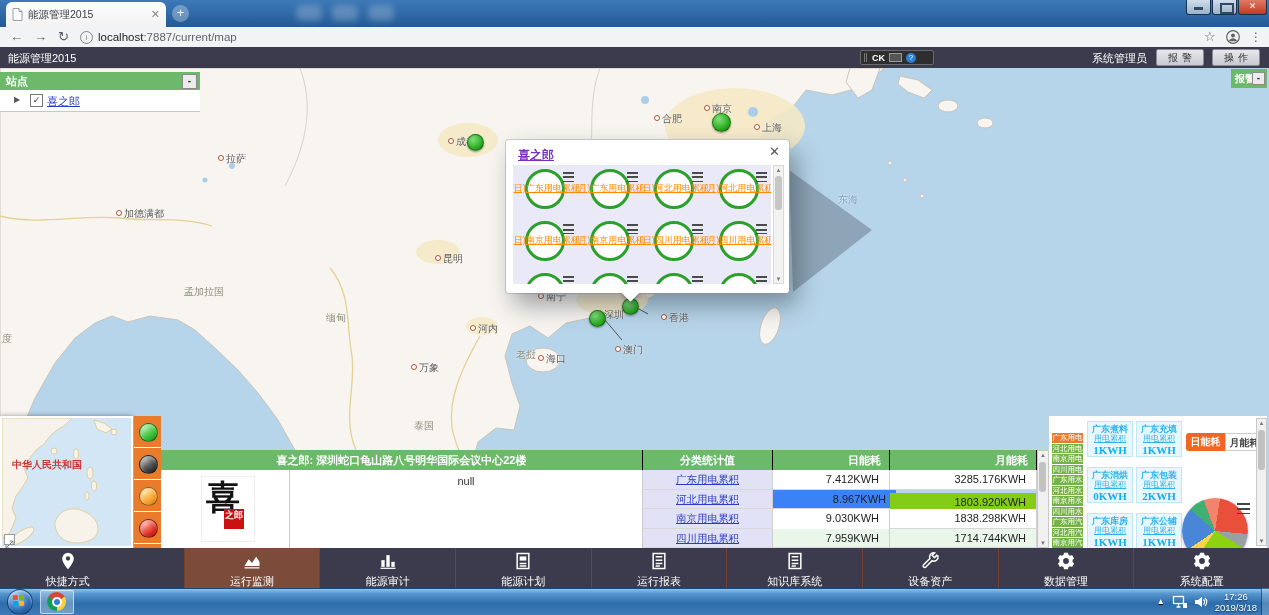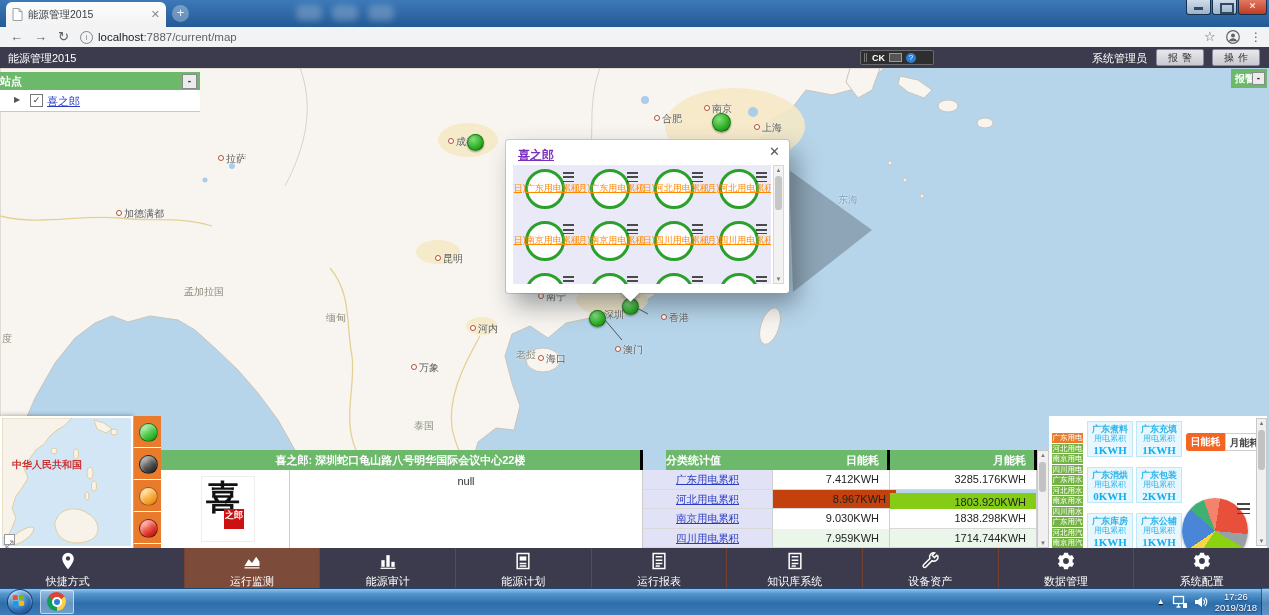--- a/index.html
+++ b/index.html
@@ -37,21 +37,21 @@
   .ime .help{width:10px;height:10px;border-radius:50%;background:#2d7fd4;color:#fff;font-size:8px;
     text-align:center;line-height:10px;}
   .hdr-user{left:1092px;top:51px;font-size:11px;color:#fff;}
   .hdr-btn{top:49px;width:48px;height:17px;background:linear-gradient(#e8e8ec,#c9c9d2);border:1px solid #8a8a9a;
     border-radius:2px;color:#333;font-size:10px;text-align:center;line-height:16px;letter-spacing:4px;
     box-sizing:border-box;padding-left:4px;}
   
   .panel-head{background:#6cb96c;color:#fff;font-weight:bold;font-size:11px;}
   .collapse-btn{position:absolute;width:13px;height:13px;background:#ececec;border:1px solid #8a8a8a;
     color:#333;font-size:10px;text-align:center;line-height:11px;top:2px;right:3px;}
-  .sitepanel-head{left:0;top:72px;width:200px;height:18px;line-height:18px;box-sizing:border-box;}
+  .sitepanel-head{left:0;top:72px;width:200px;height:18px;line-height:18px;padding-left:6px;box-sizing:border-box;}
   .sitepanel-body{left:0;top:90px;width:200px;height:21px;background:#fff;border-bottom:1px solid #c8c8c8;}
   .tree-expander{left:14px;top:95px;font-size:8px;color:#555;}
   .tree-checkbox{left:30px;top:94px;width:11px;height:11px;background:#fff;border:1px solid #777;
     font-size:9px;line-height:10px;text-align:center;color:#333;}
   .tree-link{left:47px;top:94px;font-size:11px;color:#2b3cc4;text-decoration:underline;}
   .alarmpanel{left:1231px;top:69px;width:36px;height:19px;line-height:19px;padding-left:4px;box-sizing:border-box;font-size:10px;}
   .alarmpanel .collapse-btn{width:11px;height:11px;line-height:9px;top:3px;right:2px;}
   
   #map{left:0;top:68px;width:1269px;height:480px;}
   .maplabel{position:absolute;font-size:10px;color:#5a5a5a;white-space:nowrap;text-shadow:0 0 2px #fff;}
@@ -85,21 +85,21 @@
   .minimap{left:0;top:416px;width:133px;height:132px;background:#d2e6f6;border:2px solid #fff;
     box-sizing:border-box;box-shadow:0 0 5px rgba(0,0,0,.4);}
   .minimap-label{left:10px;top:40px;font-size:10px;font-weight:bold;color:#cc3333;}
   .mini-resize{left:2px;top:116px;width:11px;height:11px;background:#fff;border:1px solid #999;box-sizing:border-box;}
   .legendstrip{left:134px;top:416px;width:27px;height:132px;background:#e87b2c;}
   .legend-cell{position:relative;width:27px;height:32px;border-bottom:1.5px solid #fff;box-sizing:border-box;}
   .legend-dot{position:absolute;left:5px;top:7px;width:17px;height:17px;border-radius:50%;
     border:1px solid rgba(0,0,0,.35);box-shadow:inset 2px 3px 4px rgba(255,255,255,.5);}
   
   .tbl-head{top:450px;height:20px;background:#6cb96c;color:#fff;font-weight:bold;font-size:11px;
-    line-height:20px;box-sizing:border-box;border-right:3px solid #000000;}
+    line-height:20px;box-sizing:border-box;border-right:1px solid #000000;}
   .cell{position:absolute;box-sizing:border-box;font-size:11px;line-height:19px;border-right:1px solid #d0d0d0;
     border-bottom:1px solid #d8d8d8;overflow:hidden;}
   .rowname{background:#e2e2f6;text-align:center;}
   .rowname span{color:#2b3cc4;text-decoration:underline;font-size:10.5px;}
   .valcell{text-align:right;padding-right:10px;color:#222;}
   .logo-cell{left:161px;top:470px;width:129px;height:78px;background:#fff;border-right:1px solid #ccc;box-sizing:border-box;}
   .logo-box{position:absolute;left:40px;top:6px;width:52px;height:64px;background:#fff;border:1px solid #eee;}
   .logo-xi{position:absolute;left:4px;top:-2px;font-family:"Liberation Serif","DejaVu Serif",serif;
     font-weight:bold;font-size:34px;color:#111;}
   .logo-red{position:absolute;left:22px;top:32px;width:20px;height:20px;background:#cc1111;color:#fff;
@@ -109,21 +109,21 @@
   .vscroll{background:#f0f0f0;border:1px solid #c8c8c8;box-sizing:border-box;}
   .vthumb{position:absolute;left:1px;width:7px;background:#c2c2c2;border-radius:3px;}
   
   .rightpanel{left:1049px;top:416px;width:218px;height:132px;background:#fff;}
   .cat-item{width:31px;height:9.5px;margin-bottom:1px;background:#74b344;color:#fff;font-size:7.5px;
     line-height:9.5px;text-align:center;white-space:nowrap;overflow:hidden;}
   .cat-item.active{background:#e87b2c;}
   .tile{position:absolute;width:46px;height:36px;background:#e7f7fd;border:1px solid #bfe7f6;
     box-sizing:border-box;text-align:center;}
   .tile .tname{display:block;font-size:9px;font-weight:bold;color:#2fb3e8;line-height:10px;margin-top:2px;}
-  .tile .tsub{display:block;font-size:8px;color:#2fb3e8;line-height:9px;}
+  .tile .tsub{display:block;font-size:8px;color:#2fb3e8;line-height:9px;text-decoration:underline;}
   .tile .tval{display:block;font-size:11px;font-weight:bold;color:#12aef3;line-height:13px;margin-top:1px;font-family:Liberation Serif, serif;}
   .togglebtn{top:433px;height:18px;font-size:10px;font-weight:bold;line-height:18px;text-align:center;box-sizing:border-box;}
   .toggle-daily{left:1186px;width:39px;background:#f26522;color:#fff;border-radius:3px 0 0 3px;}
   .toggle-monthly{left:1225px;width:39px;background:#fff;color:#444;border:1px solid #cecece;border-radius:0 3px 3px 0;}
   #pie{left:1182px;top:498px;width:66px;height:66px;border-radius:50%;box-shadow:0 1px 3px rgba(0,0,0,.3);}
   .pie-burger{left:1237px;top:503px;width:13px;height:11px;
     background:repeating-linear-gradient(#444 0 2.5px,transparent 2.5px 5px);}
   
   .bottomnav{left:0;top:548px;width:1269px;height:40px;background:#3b3b4d;display:flex;}
   .navitem{position:relative;width:141px;height:40px;border-left:1px solid #77412f;box-sizing:border-box;
@@ -410,38 +410,38 @@
       </div>
     <div class="legend-cell">
         <span class="legend-dot" style="background:radial-gradient(circle at 35% 30%,#ffd27a,#f59a23 60%,#b86a00)"></span>
       </div>
     <div class="legend-cell">
         <span class="legend-dot" style="background:radial-gradient(circle at 35% 30%,#ff8a7a,#d9271e 60%,#8d0f08)"></span>
       </div>
   </div>
 
   <div class="abs tbl-head" style="left:161px;width:482px;text-align:center">喜之郎: 深圳蛇口龟山路八号明华国际会议中心22楼</div>
-  <div class="abs tbl-head" style="left:666px;width:130px;">分类统计值</div>
+  <div class="abs tbl-head" style="left:643px;width:130px;text-align:center">分类统计值</div>
   <div class="abs tbl-head" style="left:773px;width:117px;text-align:right;padding-right:8px">日能耗</div>
   <div class="abs tbl-head" style="left:890px;width:147px;text-align:right;padding-right:8px">月能耗</div>
 
   <div class="abs logo-cell">
     <div class="logo-box">
       <span class="logo-xi">喜</span>
       <span class="logo-red">之郎</span>
     </div>
   </div>
   <div class="abs null-cell">null</div>
 
   <div class="cell rowname" style="left:643px;top:470px;width:130px;height:19.5px"><span>广东用电累积</span></div>
   <div class="cell valcell" style="left:773px;top:470px;width:117px;height:19.5px;background:#fff">7.412KWH</div>
   <div class="cell valcell" style="left:890px;top:470px;width:147px;height:19.5px;background:#fff">3285.176KWH</div>
 
   <div class="cell rowname" style="left:643px;top:489.5px;width:130px;height:19.5px"><span>河北用电累积</span></div>
-  <div class="cell valcell" style="left:773px;top:489.5px;width:124px;height:19.5px;background:#c2410c">8.967KWH</div>
+  <div class="cell valcell" style="left:773px;top:489.5px;width:124px;height:19.5px;background:#3b82f6">8.967KWH</div>
   <div class="cell valcell" style="left:890px;top:493px;width:147px;height:19.5px;background:#84cc16">1803.920KWH</div>
 
   <div class="cell rowname" style="left:643px;top:509px;width:130px;height:19.5px"><span>南京用电累积</span></div>
   <div class="cell valcell" style="left:773px;top:509px;width:117px;height:25px;background:#fff">9.030KWH</div>
   <div class="cell valcell" style="left:890px;top:509px;width:147px;height:19.5px;background:#fff">1838.298KWH</div>
 
   <div class="cell rowname" style="left:643px;top:528.5px;width:130px;height:19.5px"><span>四川用电累积</span></div>
   <div class="cell valcell" style="left:773px;top:528.5px;width:117px;height:19.5px;background:#eaf6ea">7.959KWH</div>
   <div class="cell valcell" style="left:890px;top:528.5px;width:147px;height:19.5px;background:#eaf6ea">1714.744KWH</div>
 

